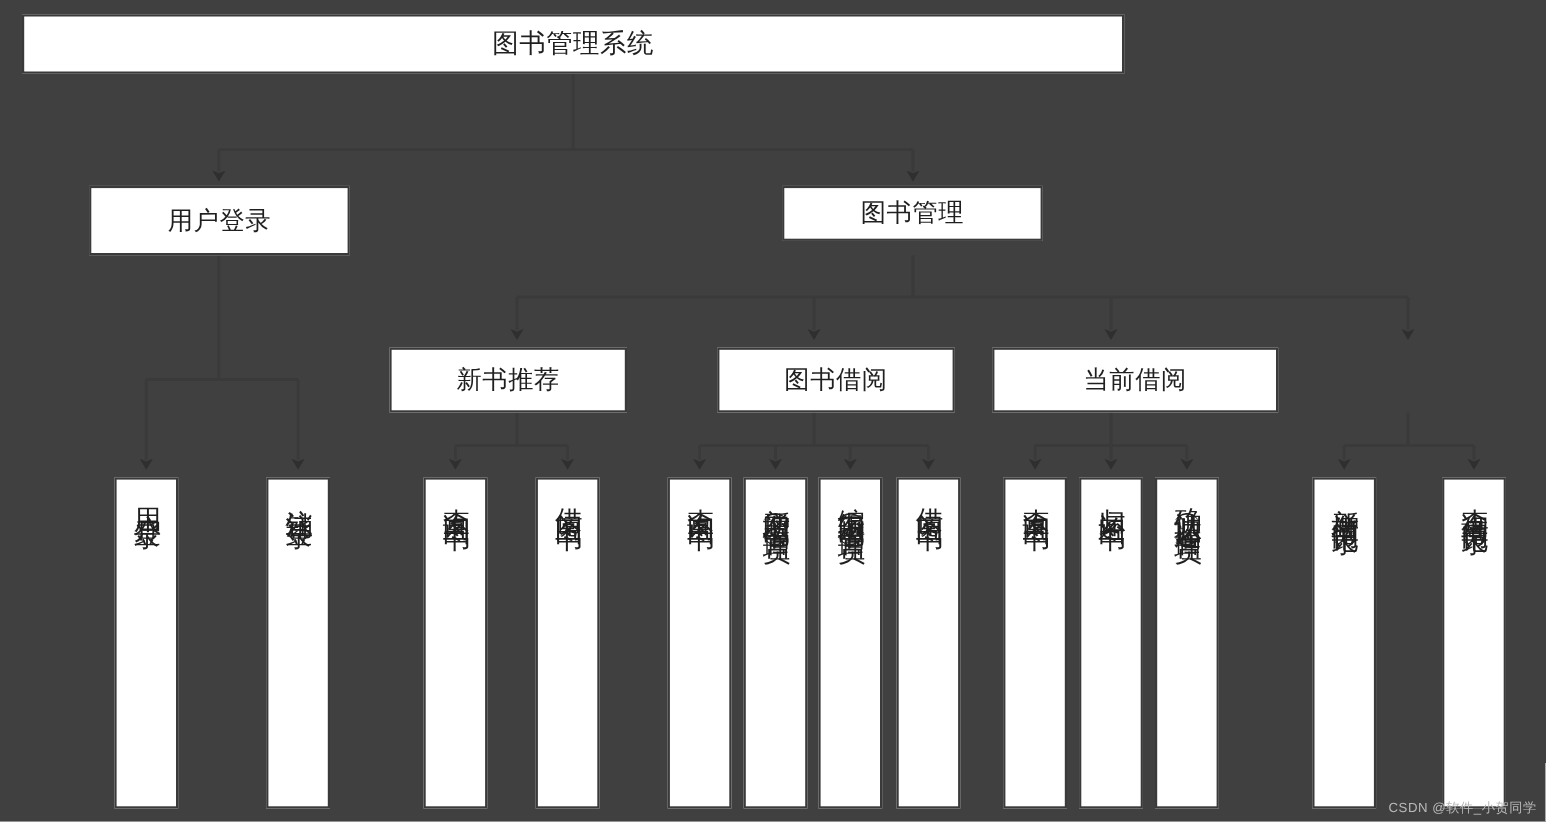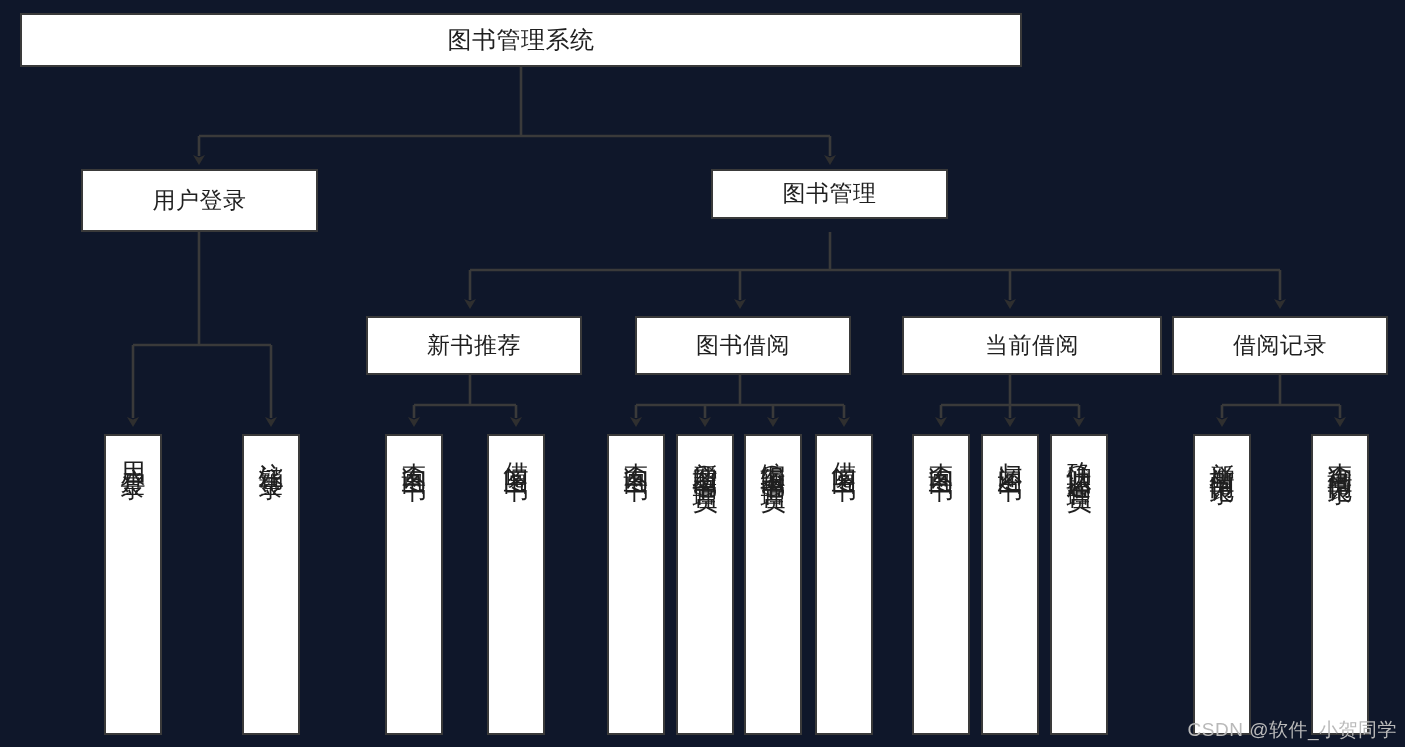--- a/index.html
+++ b/index.html
@@ -8,21 +8,21 @@
     padding: 0;
     background: #ffffff;
   }
   body {
     font-family: "Liberation Sans", "DejaVu Sans", sans-serif;
   }
   #canvas {
     position: relative;
     width: 1405px;
     height: 747px;
-    background: #0f172a;
+    background: #404040;
     overflow: hidden;
   }
   #edges {
     position: absolute;
     left: 0;
     top: 0;
     width: 1405px;
     height: 747px;
     pointer-events: none;
   }
@@ -65,21 +65,21 @@
     letter-spacing: 5px;
     white-space: nowrap;
   }
   .node.v.tall .node-label {
     letter-spacing: 4px;
   }
   .watermark {
     position: absolute;
     right: 8px;
     bottom: 4px;
-    font-size: 19px;
+    font-size: 12px;
     color: #b9b9b9;
     z-index: 5;
     white-space: nowrap;
     letter-spacing: 0.5px;
   }
 </style>
 </head>
 <body>
 
 <div id="canvas">
@@ -138,32 +138,29 @@
     <span class="node-label">图书管理系统</span>
   </div>
 
   <div class="node h" style="left:81px; top:169px; width:237px; height:63px;">
     <span class="node-label">用户登录</span>
   </div>
   <div class="node h" style="left:711px; top:169px; width:237px; height:50px;">
     <span class="node-label">图书管理</span>
   </div>
 
-  <div class="node h" style="left:366px; top:316px; width:216px; height:59px;font-family:Liberation Serif, serif;">
+  <div class="node h" style="left:354px; top:316px; width:216px; height:59px;font-family:Liberation Serif, serif;">
     <span class="node-label">新书推荐</span>
   </div>
-  <div class="node h" style="left:635px; top:316px; width:216px; height:59px;">
+  <div class="node h" style="left:652px; top:316px; width:216px; height:59px;">
     <span class="node-label">图书借阅</span>
   </div>
   <div class="node h" style="left:902px; top:316px; width:260px; height:59px;">
     <span class="node-label">当前借阅</span>
   </div>
-  <div class="node h" style="left:1172px; top:316px; width:216px; height:59px;">
-    <span class="node-label">借阅记录</span>
-  </div>
 
   <div class="node v" style="left:104px; top:434px; width:58px; height:301px;">
     <span class="node-label">用户登录</span>
   </div>
   <div class="node v" style="left:242px; top:434px; width:58px; height:301px;">
     <span class="node-label">注销登录</span>
   </div>
 
   <div class="node v" style="left:385px; top:434px; width:58px; height:301px;">
     <span class="node-label">查询图书</span>

